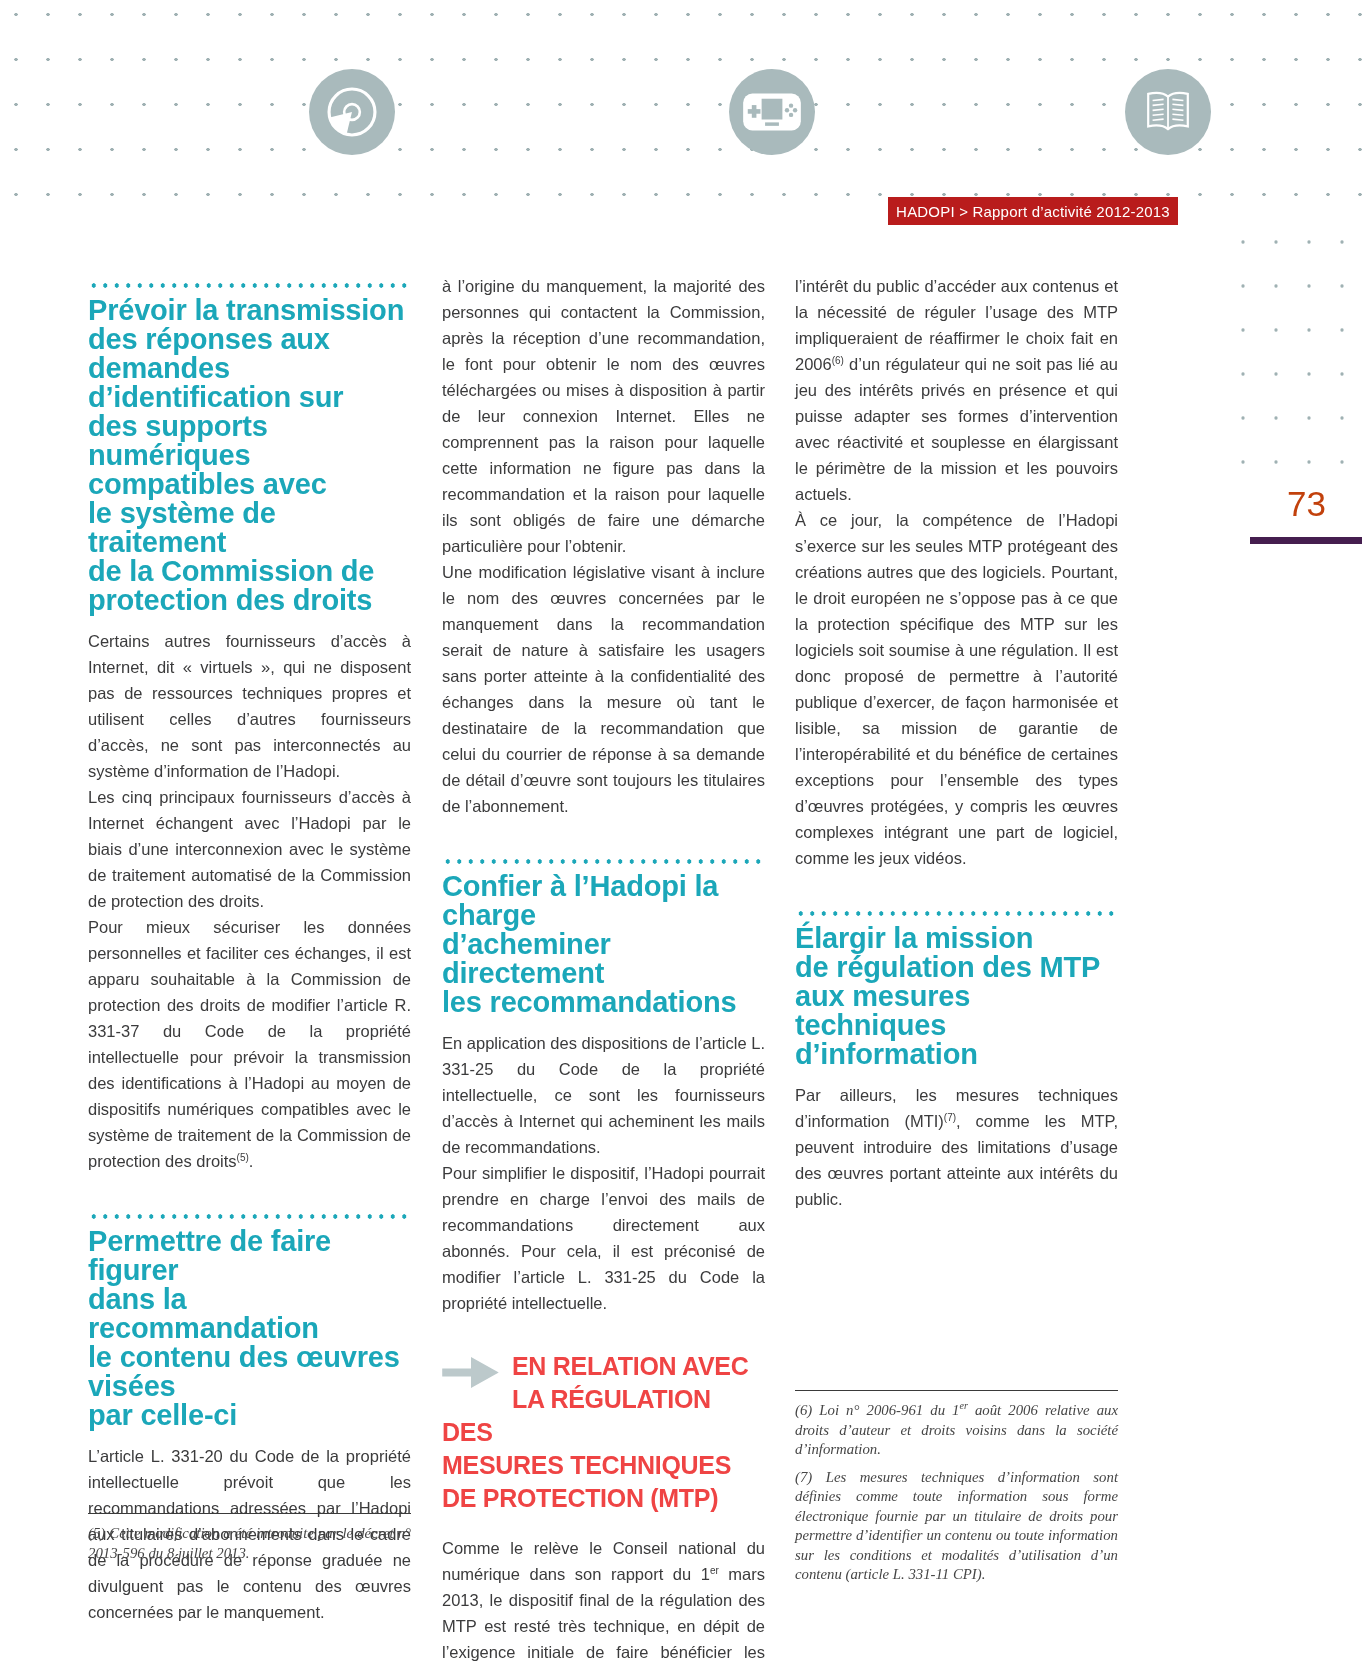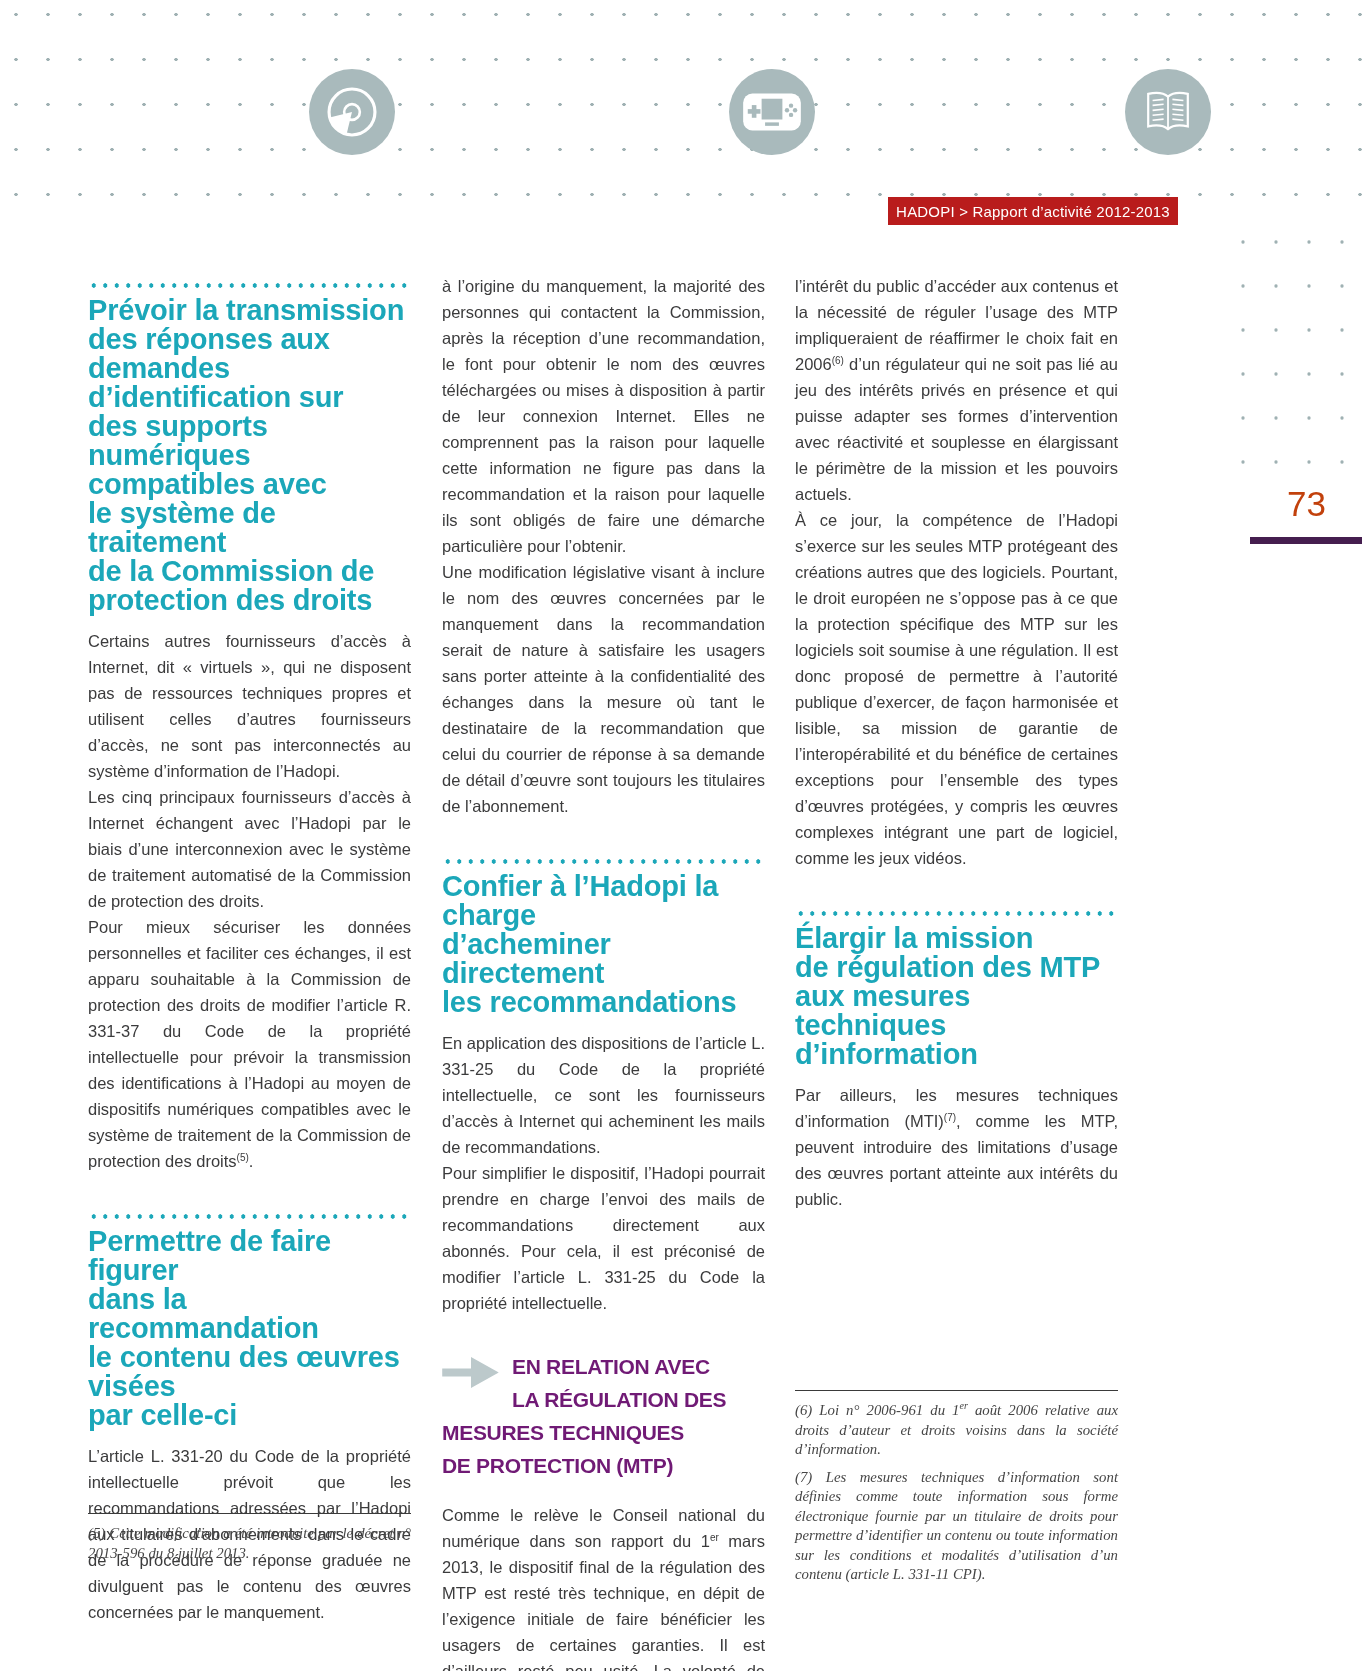--- a/index.html
+++ b/index.html
@@ -48,21 +48,21 @@
     height:5px;margin:0 0 8px 0;
     background-image:radial-gradient(circle,#1ba7b9 2px,transparent 2.4px);
     background-size:11.5px 5px;background-position:0 50%;
   }
   .hgroup{margin-top:40px;}
   .teal-h{
     color:#1ba7b9;font-size:29px;line-height:29px;font-weight:bold;
     white-space:pre-line;margin:0 0 13px 0;letter-spacing:-.2px;text-align:left;
   }
   .mtp{
-    margin-top:34px;color:#701a75;font-size:21px;line-height:33px;font-weight:bold;
+    margin-top:34px;color:#ef4444;font-size:25px;line-height:33px;font-weight:bold;
     letter-spacing:-.3px;text-align:left;
   }
   .mtp .mtp-text{white-space:pre-line;}
   .mtp svg{float:left;margin:4px 12px 0 0;}
   .after-mtp{margin-top:20px !important;}
   sup{font-size:10px;line-height:0;}
   
   .footnote{
     position:absolute;width:323px;font-style:italic;font-size:14.8px;
     line-height:19.5px;color:#454545;text-align:justify;

